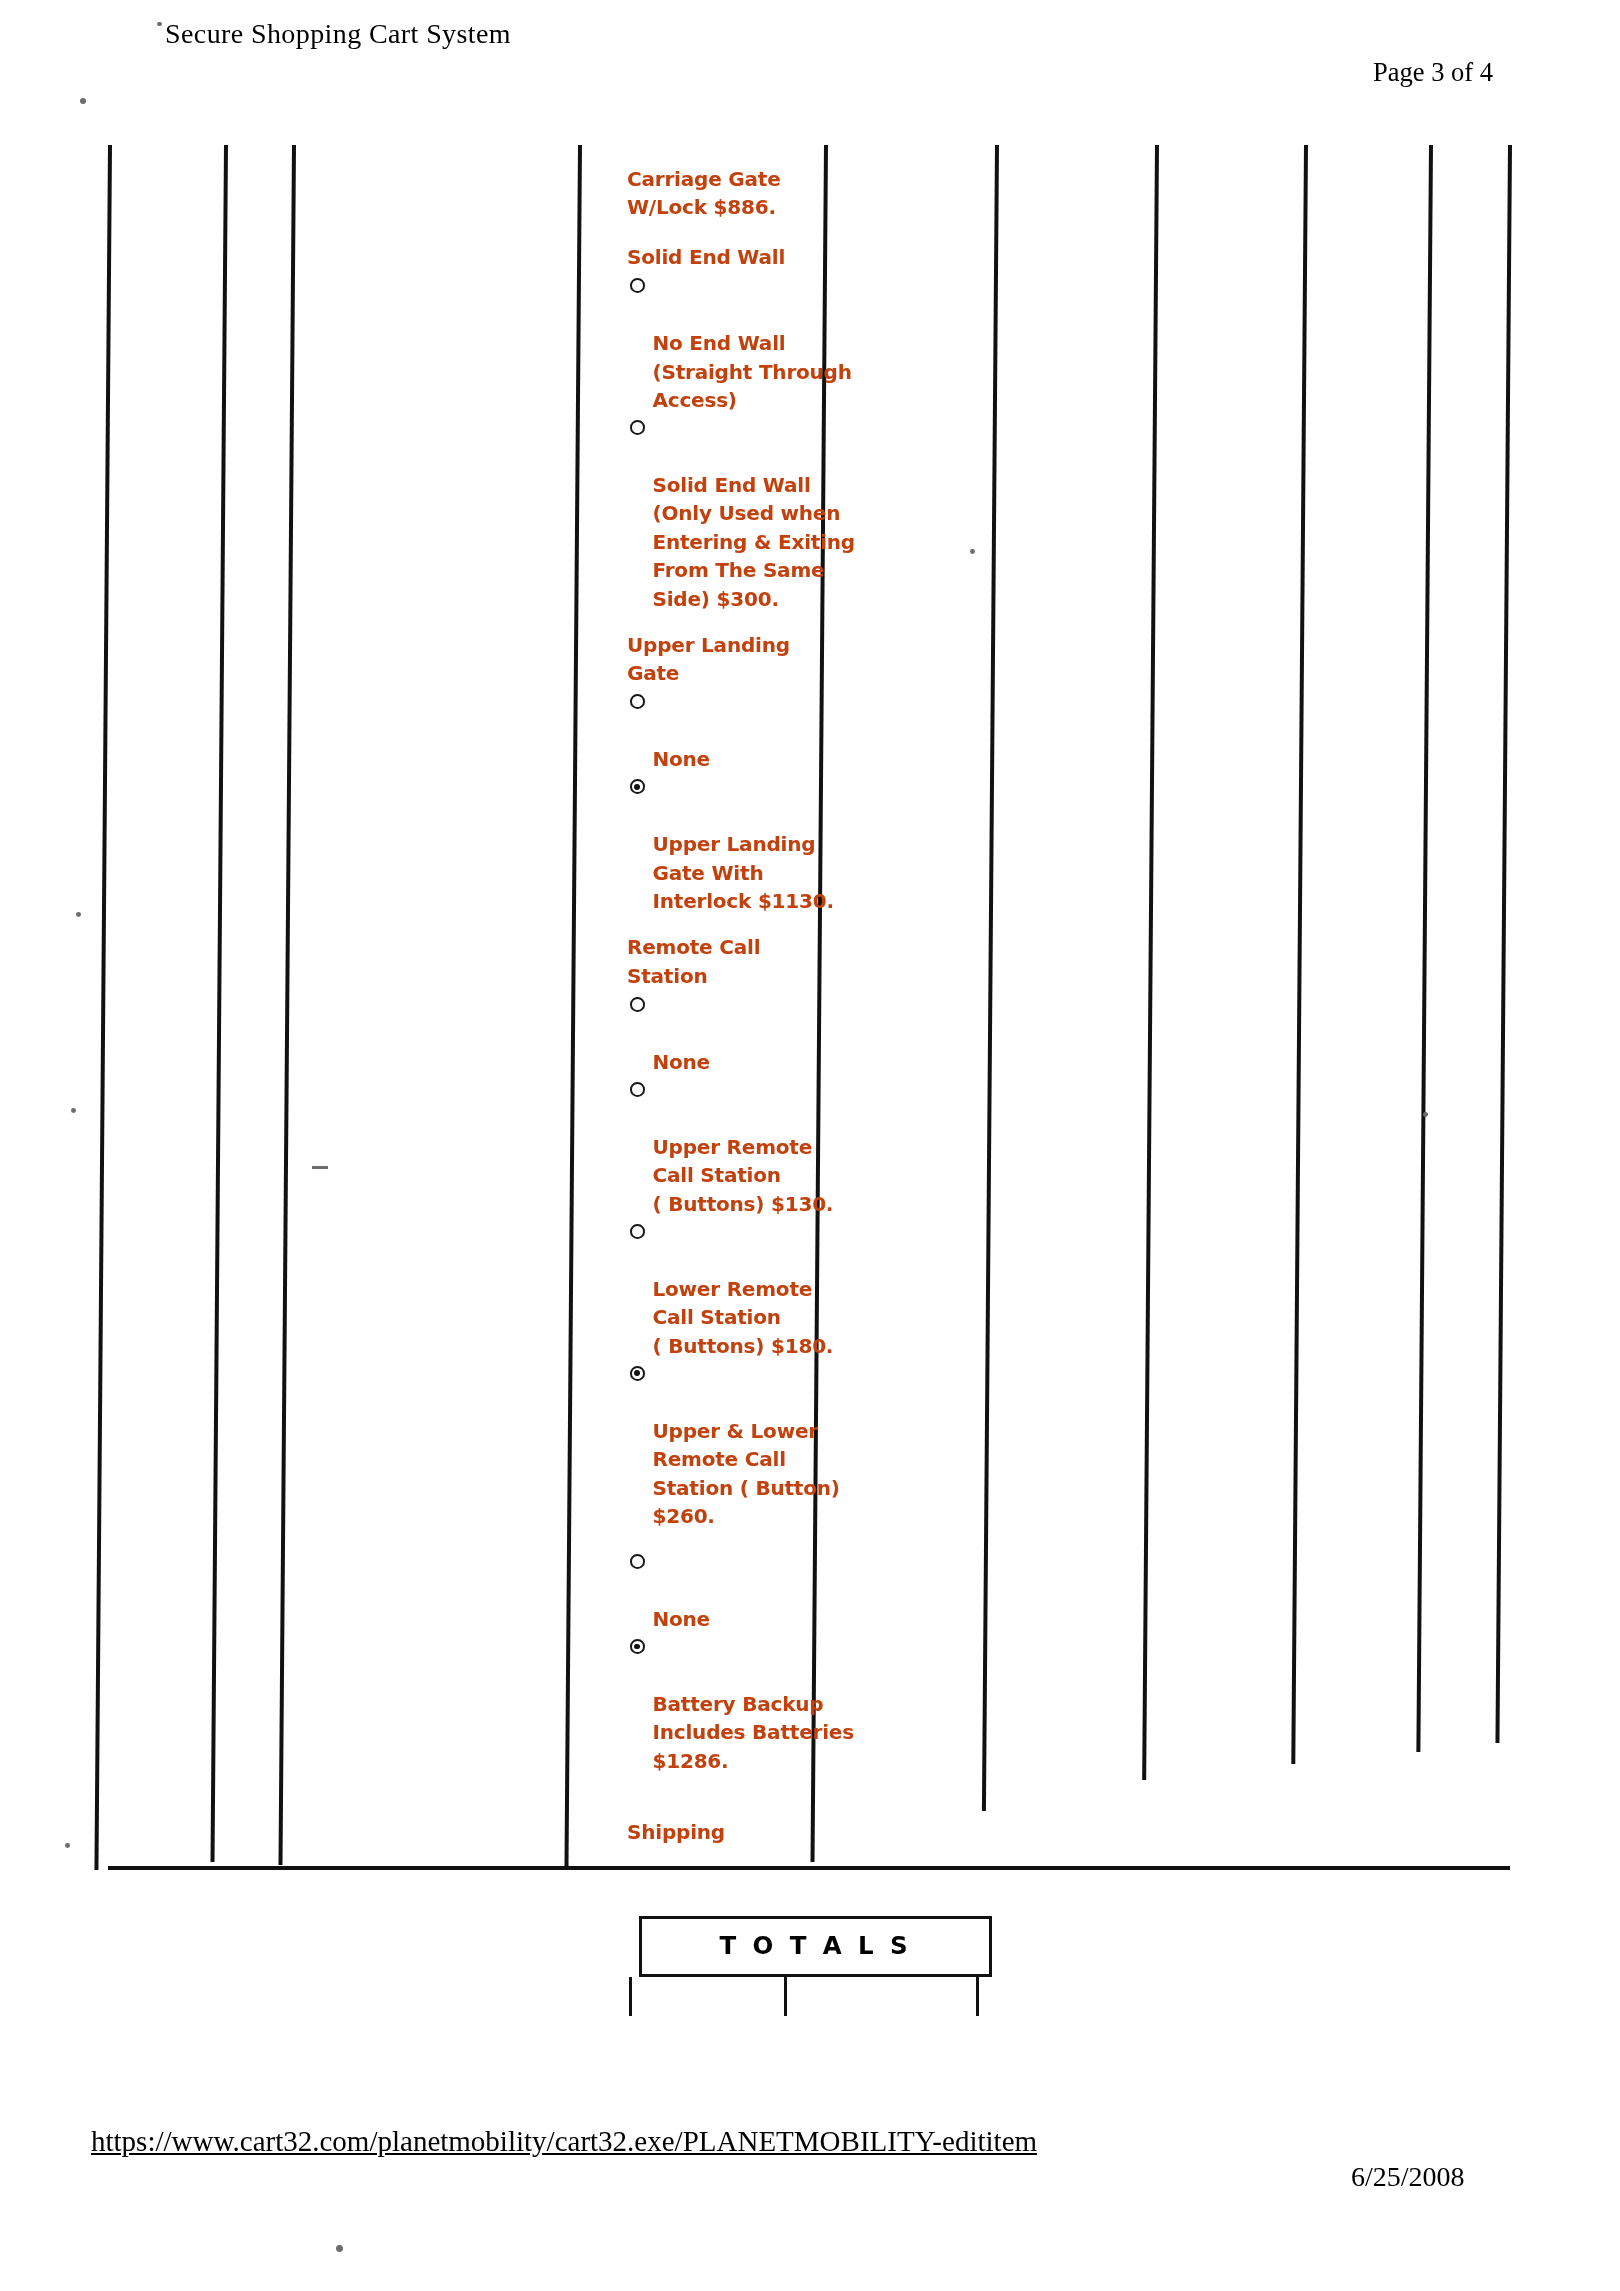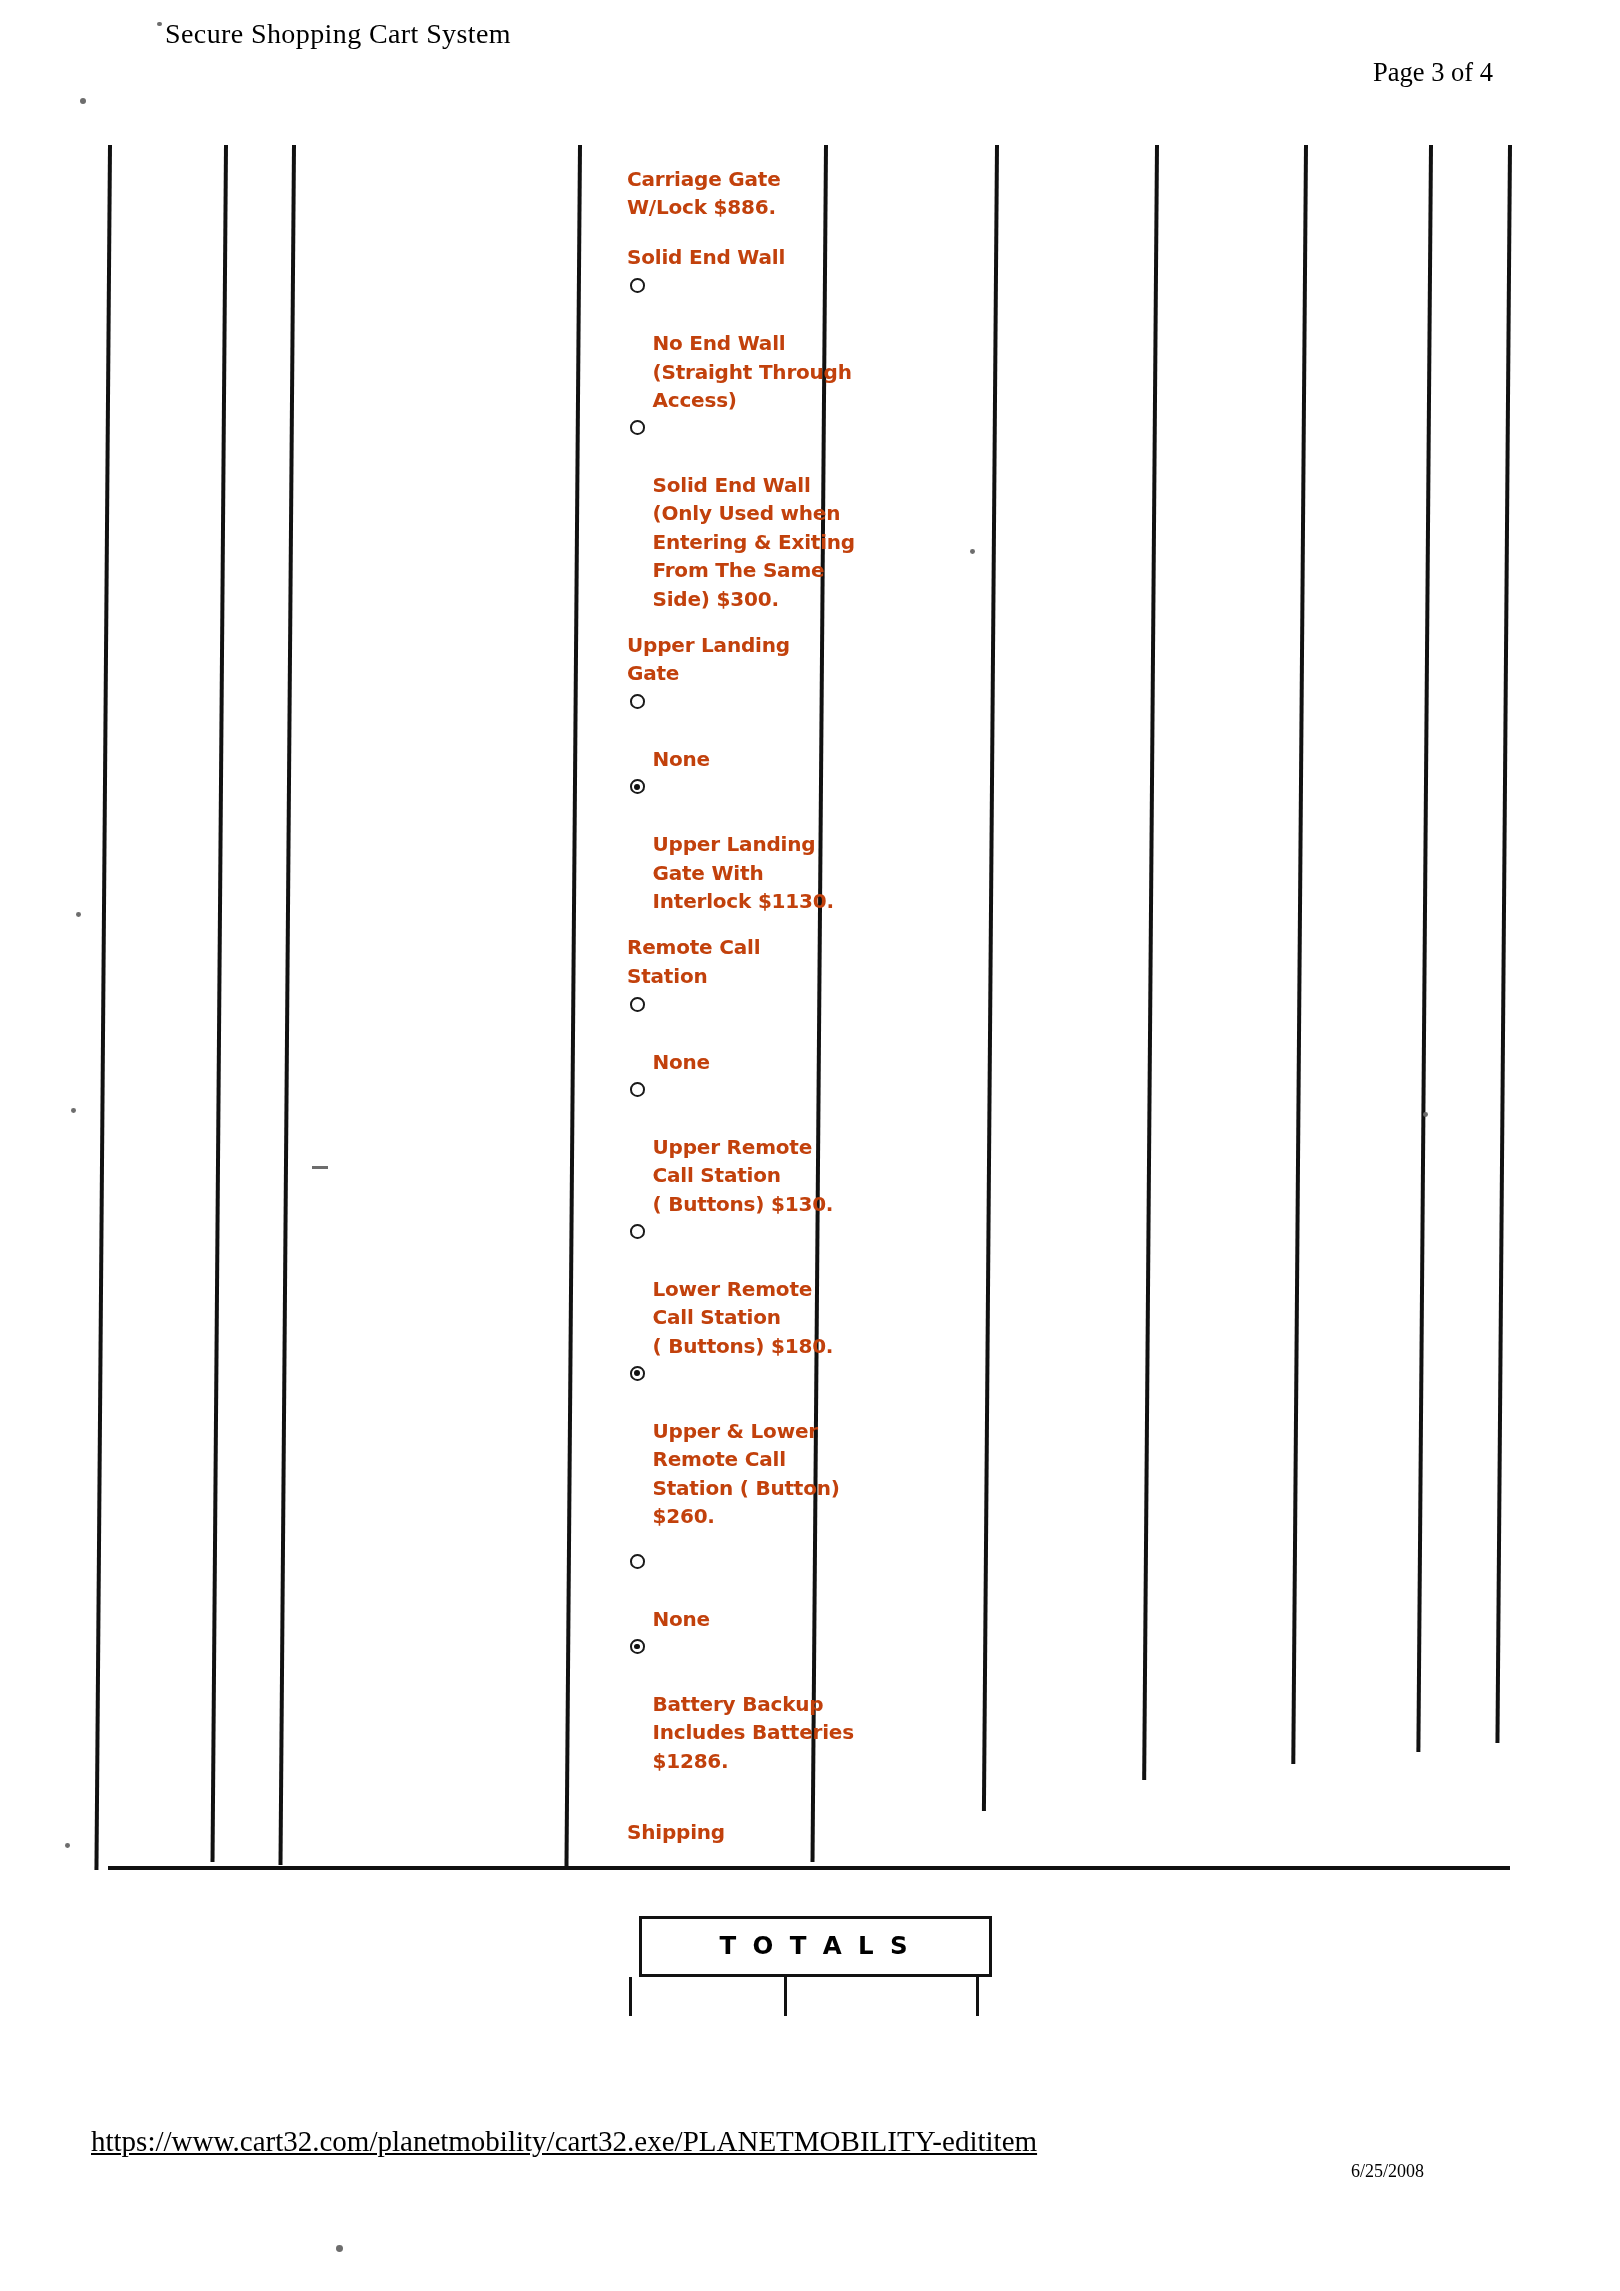--- a/index.html
+++ b/index.html
@@ -146,21 +146,21 @@
     font-family: "Liberation Serif", serif;
     font-size: 29px;
     white-space: nowrap;
     text-decoration: underline;
   }
   .footer-date {
     position: absolute;
     left: 1351px;
     top: 2161px;
     font-family: "Liberation Serif", serif;
-    font-size: 18px;
+    font-size: 28px;
     white-space: nowrap;
   }
 
   
   .speck {
     position: absolute;
     background: #6d6d6d;
     border-radius: 50%;
   }
 </style>

